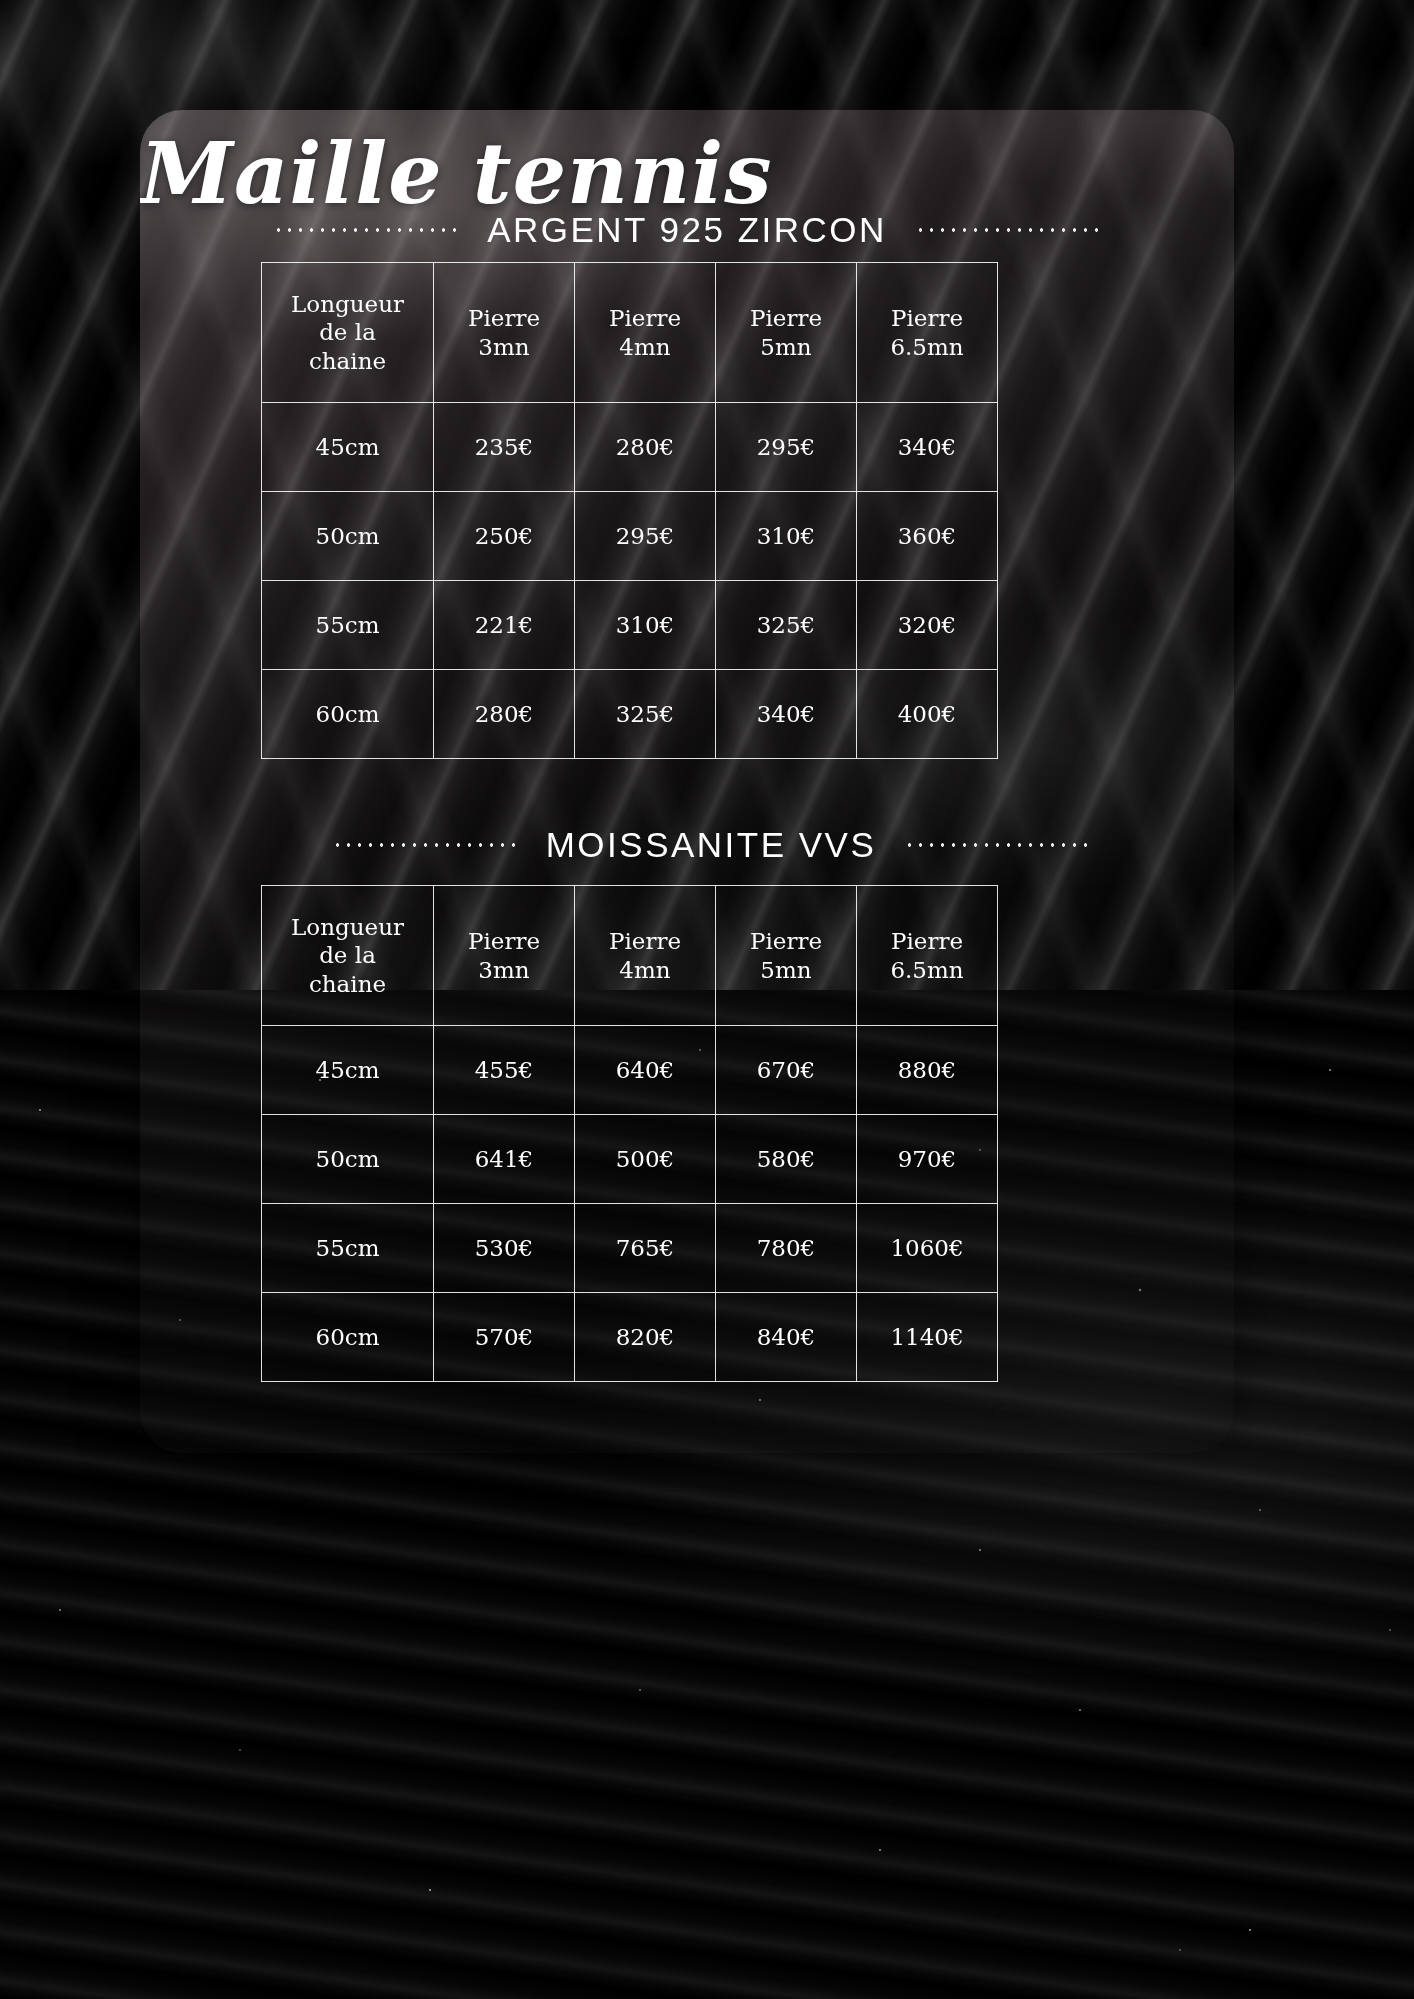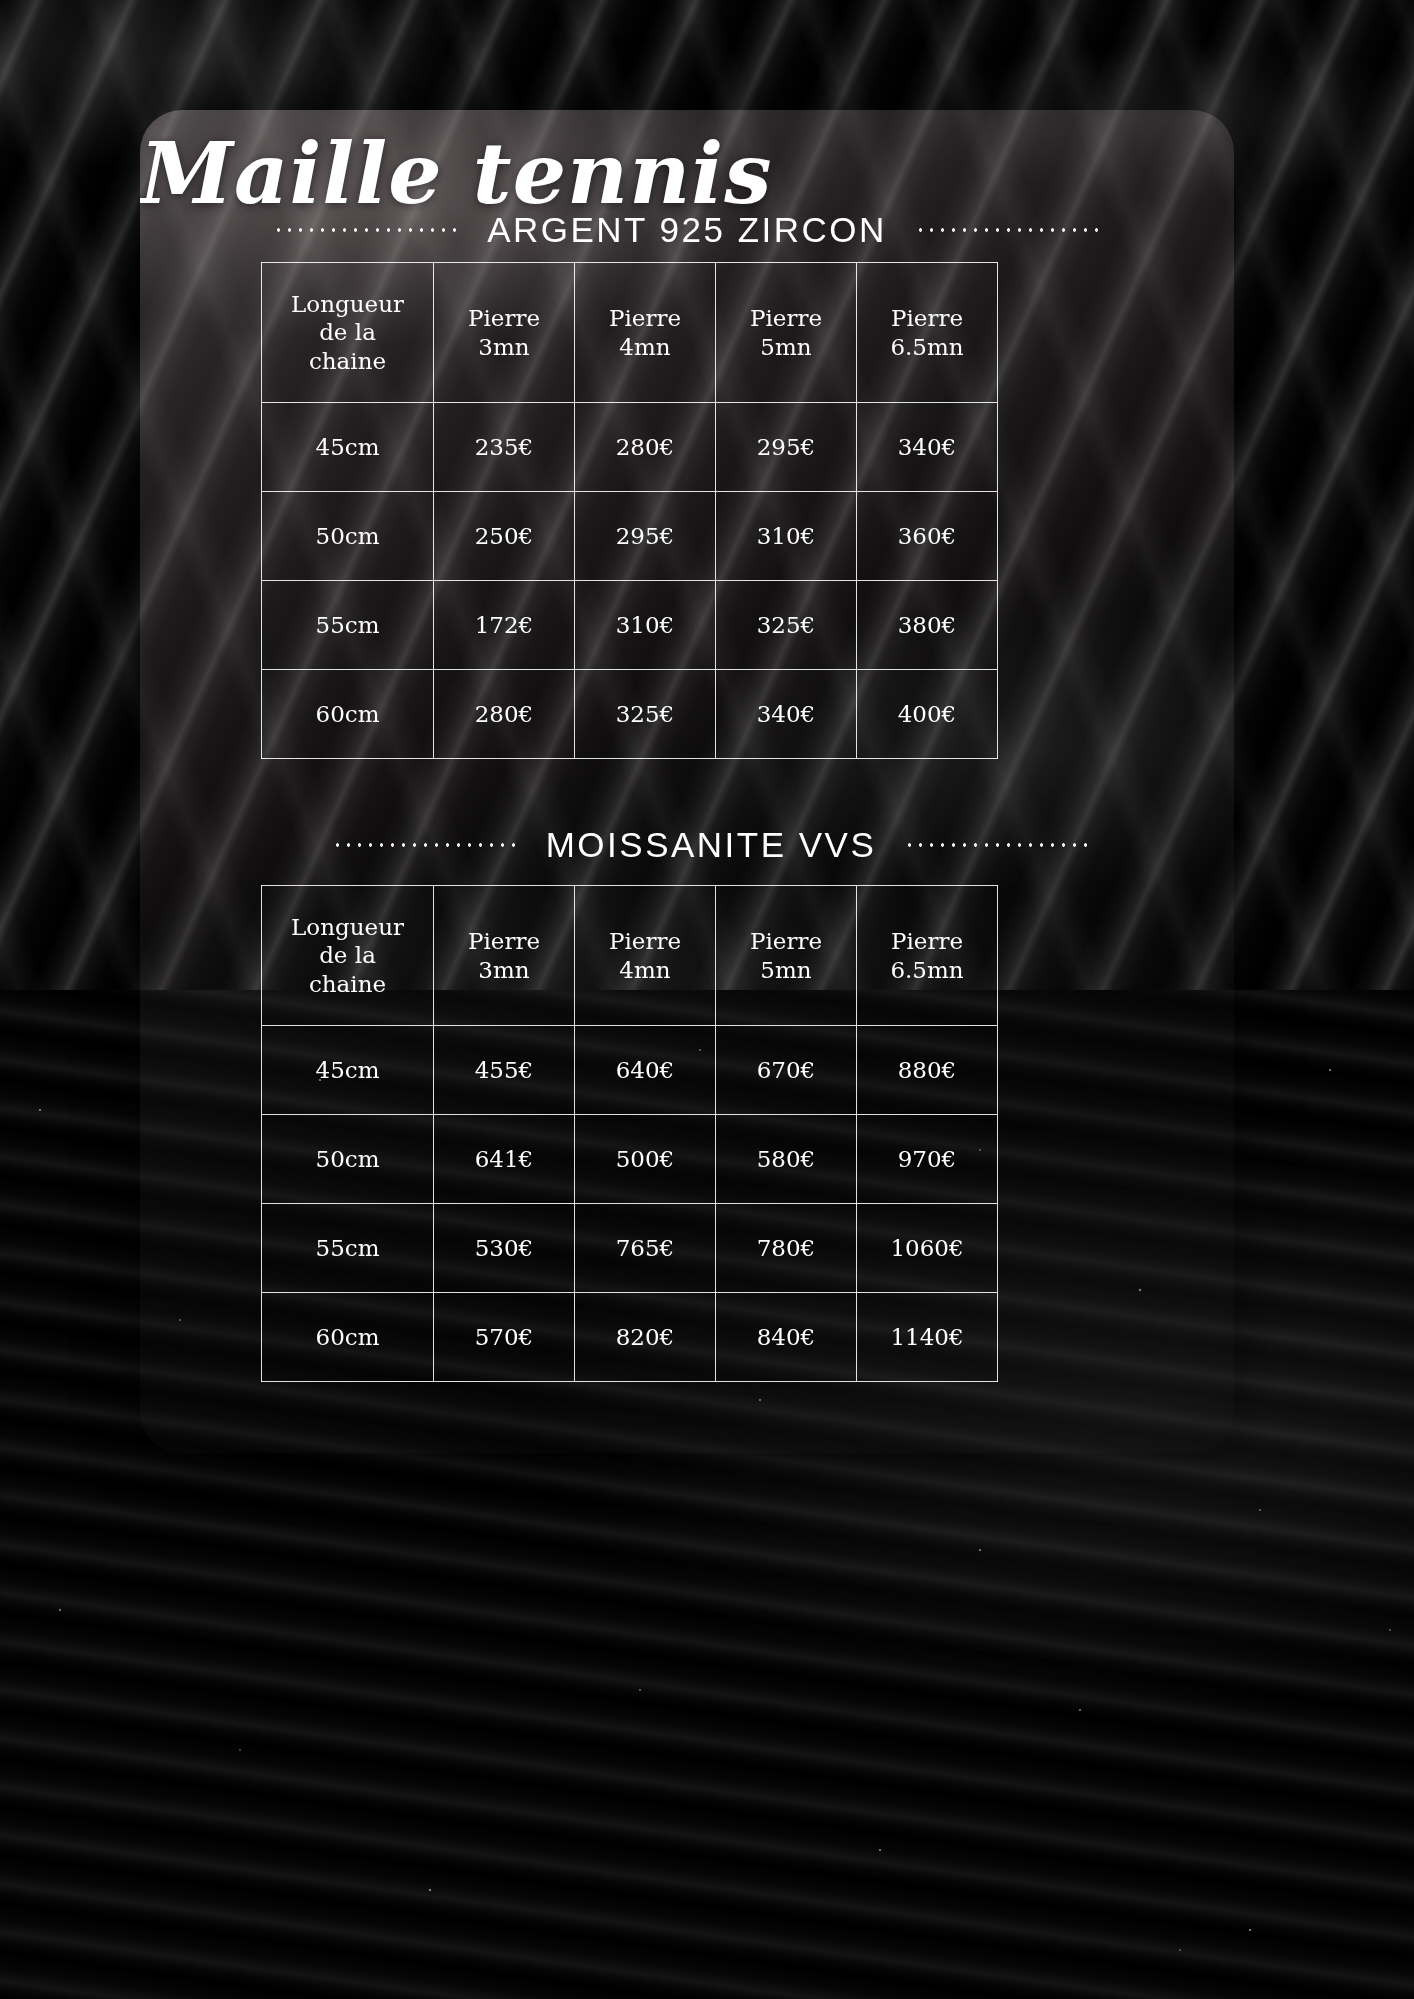--- a/index.html
+++ b/index.html
@@ -262,24 +262,24 @@
             </tr>
             <tr>
               <td>50cm</td>
               <td>250€</td>
               <td>295€</td>
               <td>310€</td>
               <td>360€</td>
             </tr>
             <tr>
               <td>55cm</td>
-              <td>172€</td>
+              <td>221€</td>
               <td>310€</td>
               <td>325€</td>
-              <td>380€</td>
+              <td>320€</td>
             </tr>
             <tr>
               <td>60cm</td>
               <td>280€</td>
               <td>325€</td>
               <td>340€</td>
               <td>400€</td>
             </tr>
           </tbody>
       </table>

